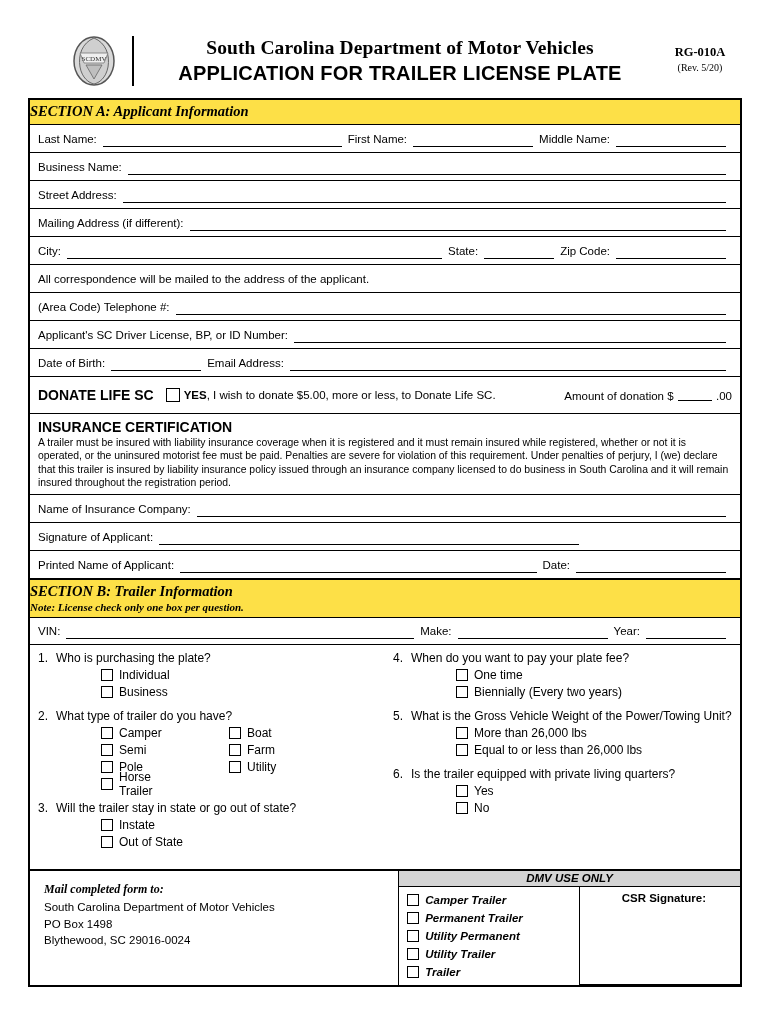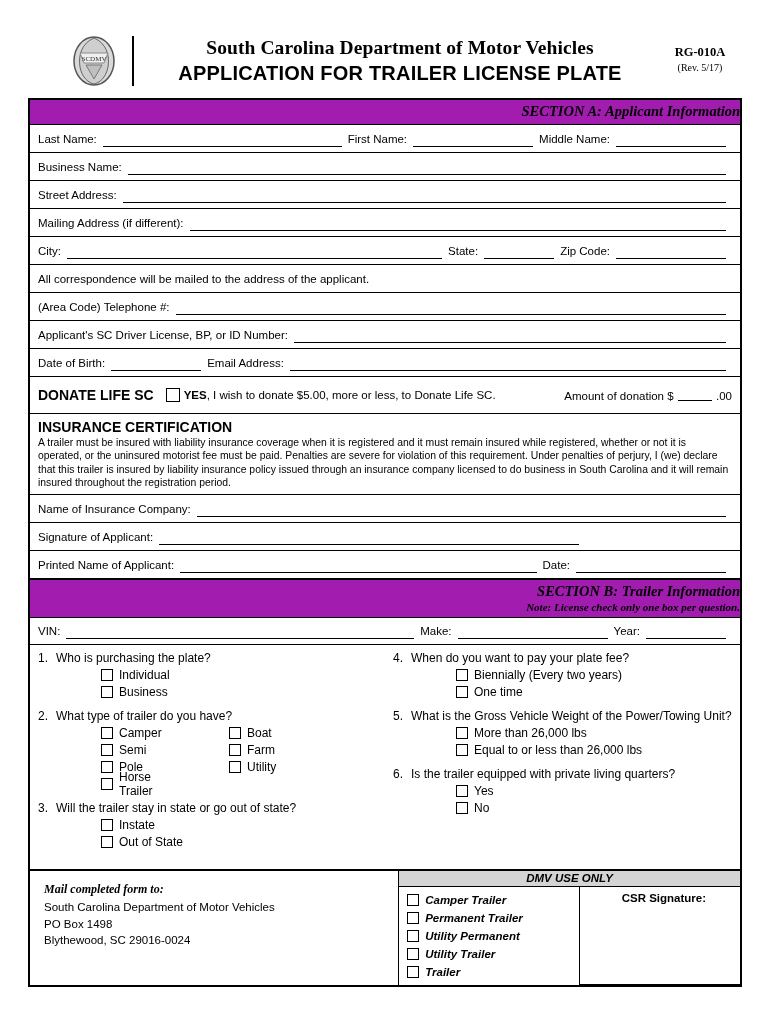--- a/index.html
+++ b/index.html
@@ -81,23 +81,23 @@
     margin-top: 2px;
   }
 
   
   .form-box {
     border: 2px solid #000;
     margin-top: 6px;
     box-sizing: border-box;
   }
   .section-bar {
-    background: #a21caf;
+    background: #fde047;
     border-bottom: 1.5px solid #000;
-    text-align: right;
+    text-align: left;
     padding: 3px 0 4px 0;
   }
   .section-bar.thin-top { border-top: 1.5px solid #000; }
   .section-title {
     font-family: "Liberation Serif", serif;
     font-weight: bold;
     font-style: italic;
     font-size: 14.5px;
   }
   .section-note {
@@ -312,21 +312,21 @@
         <path d="M20 32 L36 32 L28 46 Z" fill="#bfbfbf" stroke="#666" stroke-width="0.8"></path>
       </svg>
     </div>
     <div class="header-divider"></div>
     <div class="title-block">
       <div class="title-main">South Carolina Department of Motor Vehicles</div>
       <div class="title-sub">APPLICATION FOR TRAILER LICENSE PLATE</div>
     </div>
     <div class="form-meta">
       <div class="form-no">RG-010A</div>
-      <div class="form-rev">(Rev. 5/17)</div>
+      <div class="form-rev">(Rev. 5/20)</div>
     </div>
   </div>
 
   <div class="form-box">
 
     <div class="section-bar">
       <div class="section-title">SECTION A: Applicant Information</div>
     </div>
 
     <div class="row">
@@ -504,25 +504,25 @@
       </div>
 
       <div class="qcol right">
         <div class="q">
           <span class="qnum">4.</span>
           <span class="qtext">When do you want to pay your plate fee?</span>
         </div>
         <div class="opts">
           <div class="opt">
             <span class="chk"></span>
+            <span>One time</span>
+          </div>
+          <div class="opt">
+            <span class="chk"></span>
             <span>Biennially (Every two years)</span>
-          </div>
-          <div class="opt">
-            <span class="chk"></span>
-            <span>One time</span>
           </div>
         </div>
 
         <div class="q">
           <span class="qnum">5.</span>
           <span class="qtext">What is the Gross Vehicle Weight of the Power/Towing Unit?</span>
         </div>
         <div class="opts">
           <div class="opt">
             <span class="chk"></span>

